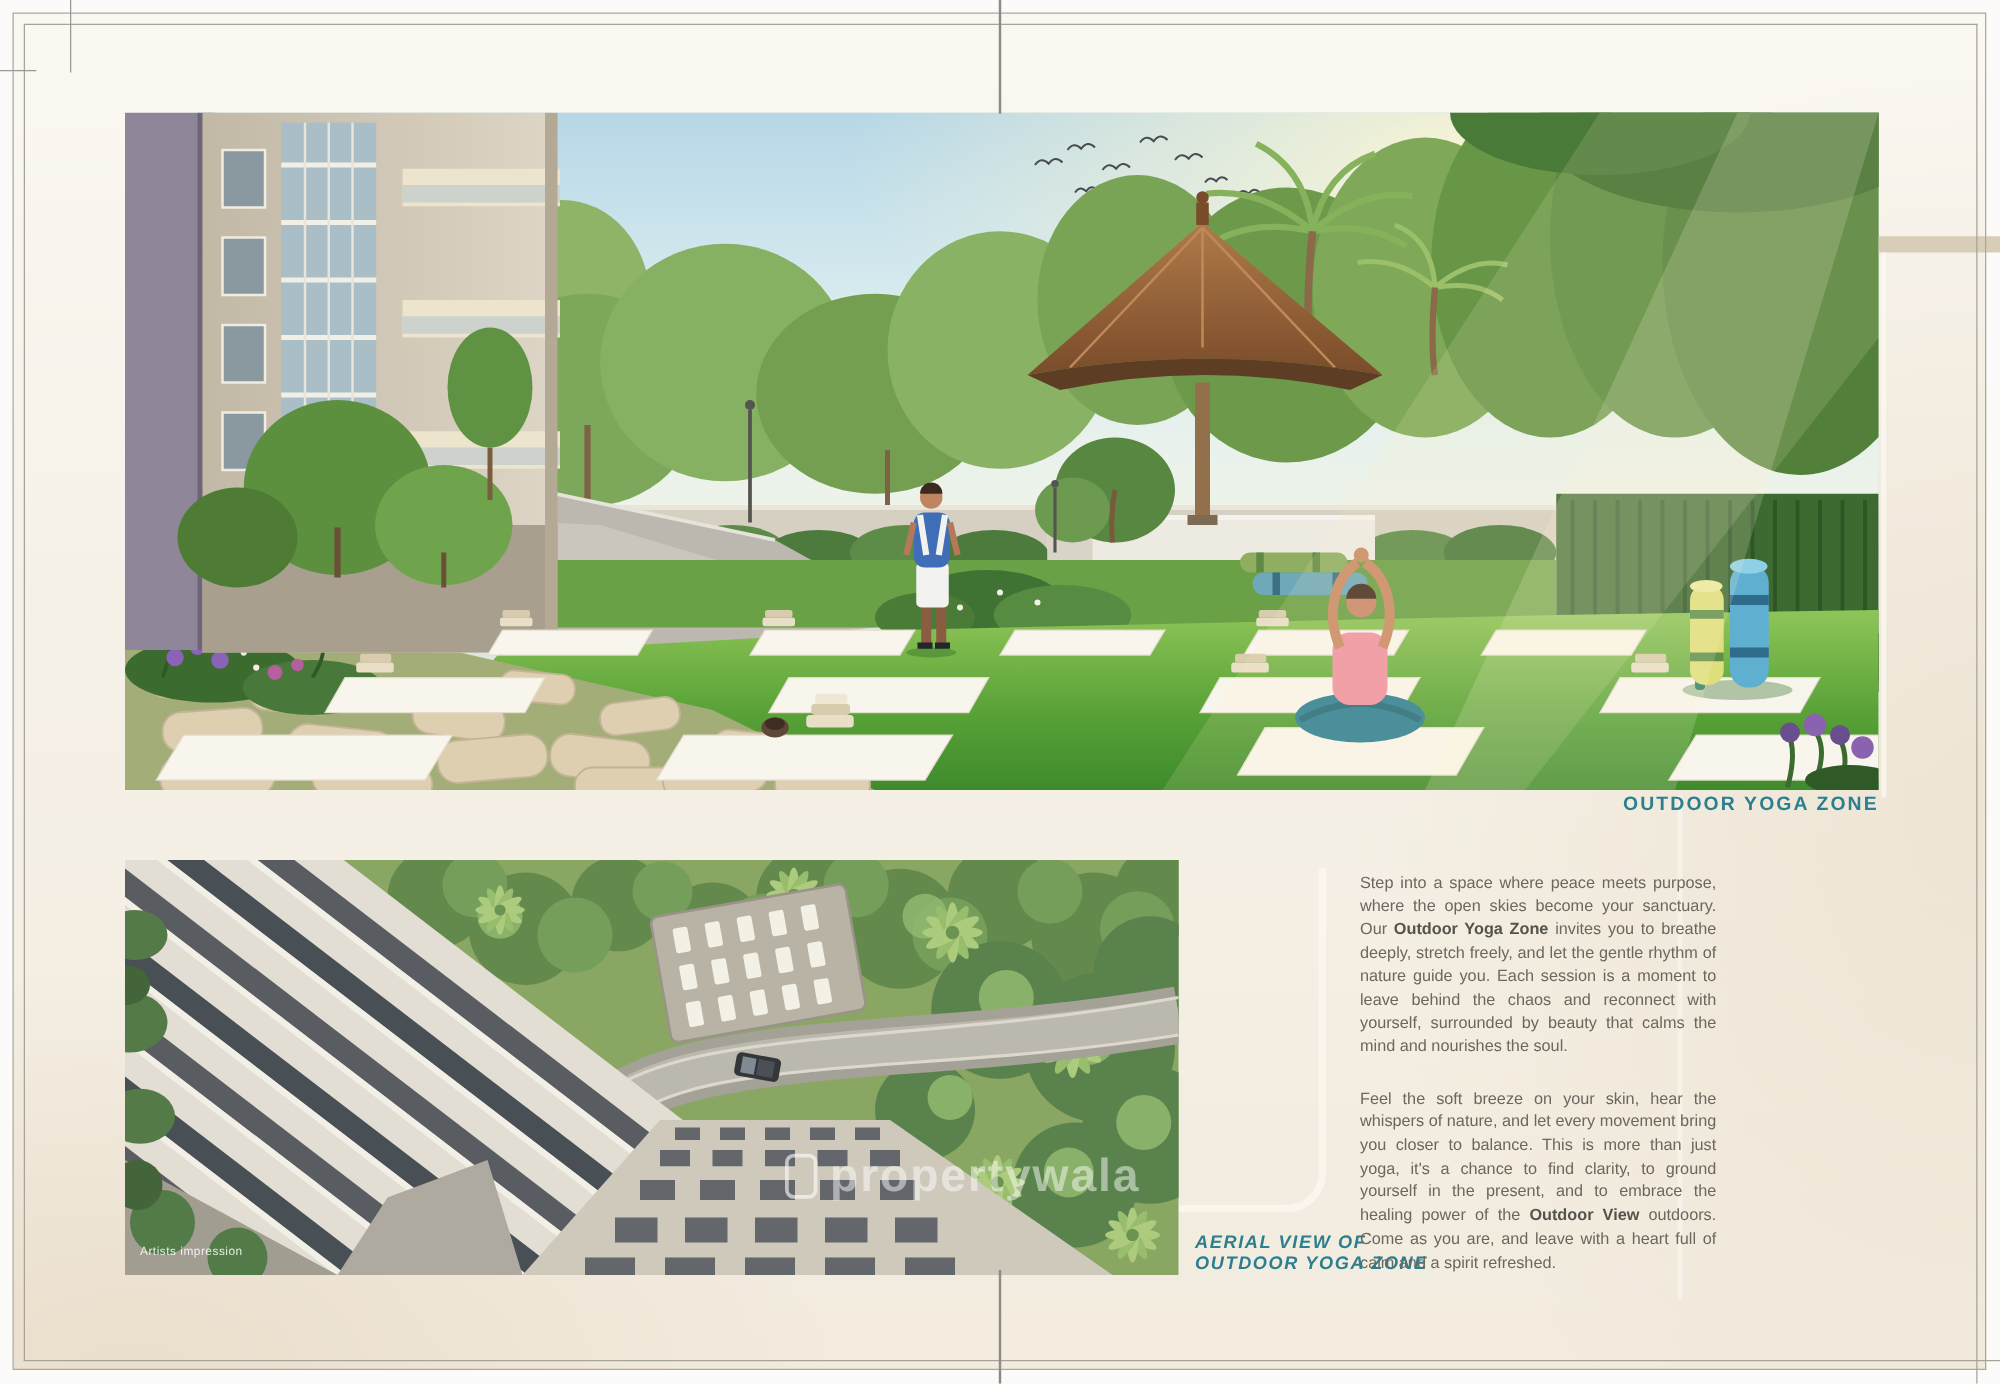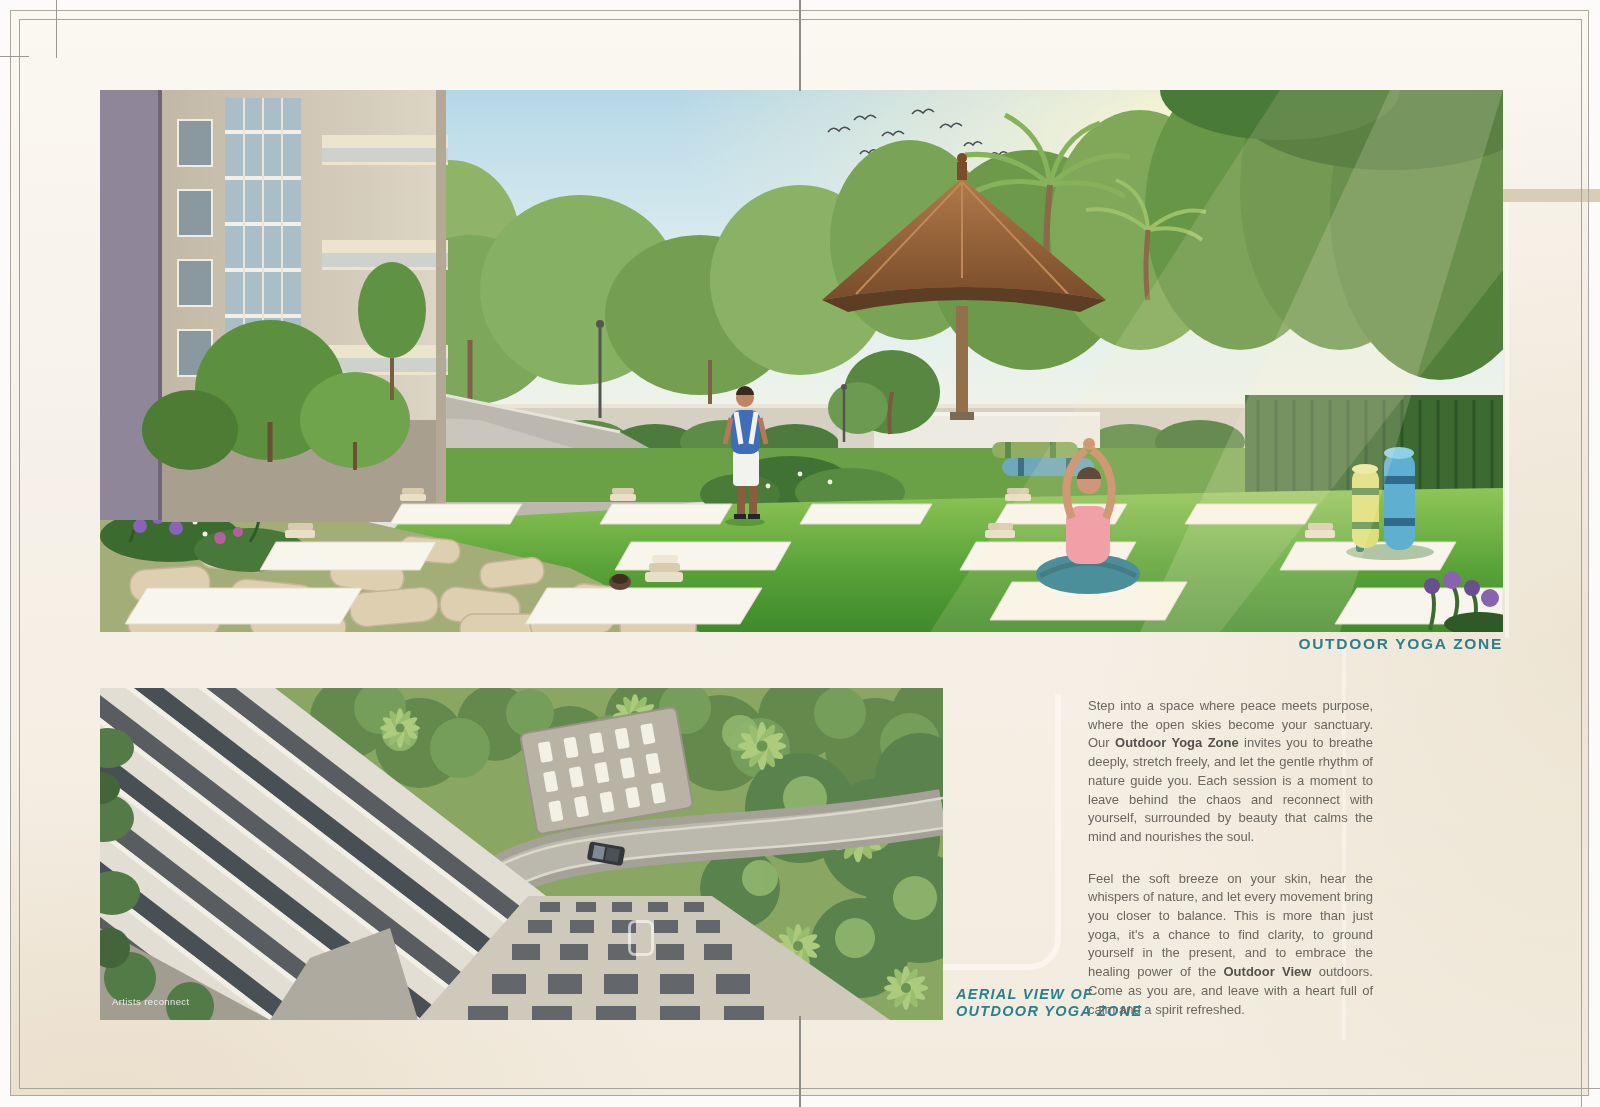--- a/index.html
+++ b/index.html
@@ -577,30 +577,31 @@
 
     <g>
       <path d="M0,240 L170,332 L0,332 Z" fill="#9b958a"></path>
       <circle cx="30" cy="290" r="26" fill="#44703a"></circle>
         <circle cx="90" cy="318" r="24" fill="#44703a"></circle>
       <circle cx="10" cy="260" r="20" fill="#35572c"></circle>
     </g>
 
     <rect x="0" y="0" width="843" height="332" fill="#fffae6" opacity=".08"></rect>
   </svg>
-  <div class="credit">Artists reconnect</div>
+  <div class="credit">Artists impression</div>
 </div>
 
 <div class="tan-bar"></div>
 <div class="deco-corner"></div>
 <div class="deco-v1"></div>
 <div class="deco-v2"></div>
 
 <div class="watermark">
   <div class="wm-box"></div>
+  <div class="wm-text">propertywala</div>
 </div>
 
 <div class="caption caption-top">OUTDOOR YOGA ZONE</div>
 <div class="caption caption-aerial">
   <div>AERIAL VIEW OF</div>
   <div>OUTDOOR YOGA ZONE</div>
 </div>
 
 <div class="bodytext">
   <p><span>Step into a space where peace meets purpose, where the open skies become your sanctuary. Our </span><b>Outdoor Yoga Zone</b><span> invites you to breathe deeply, stretch freely, and let the gentle rhythm of nature guide you. Each session is a moment to leave behind the chaos and reconnect with yourself, surrounded by beauty that calms the mind and nourishes the soul.</span></p>

